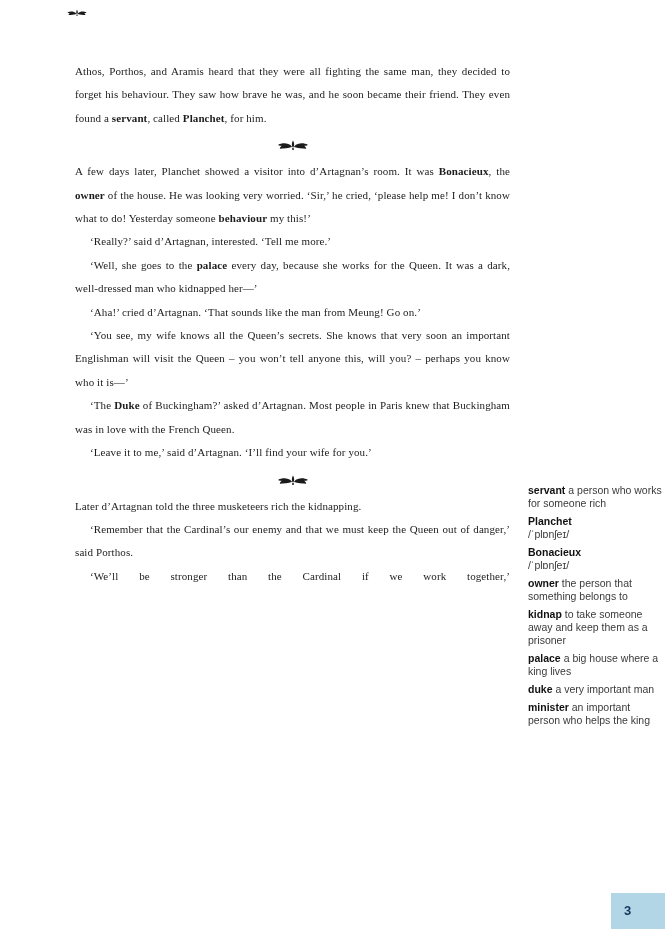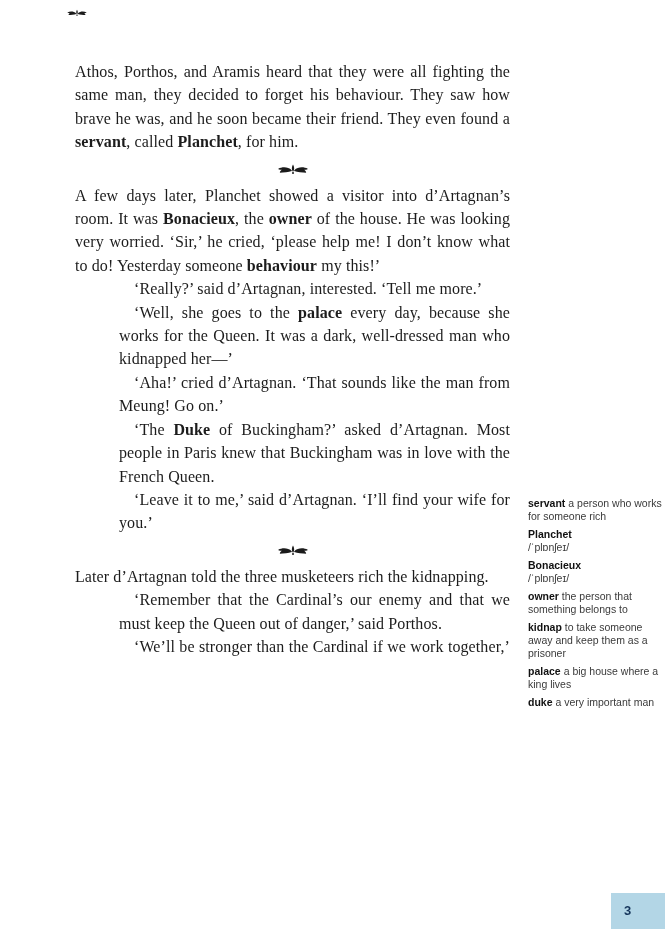--- a/index.html
+++ b/index.html
@@ -17,35 +17,35 @@
     width: 26px; height: 14px;
   }
   .ornament-top svg, .separator svg { width: 100%; height: 100%; display: block; }
   .story {
     position: absolute;
     left: 75px; top: 60px;
     width: 435px;
   }
   .para {
     margin: 0;
-    font-size: 16px;
+    font-size: 11px;
     line-height: 23.4px;
     text-align: justify;
     letter-spacing: 0.1px;
   }
   .para b { font-weight: bold; }
-  .para.indent { text-indent: 15px; margin-left: 44px; }
+  .para.indent { text-indent: 15px; }
   .para.force-justify { text-align-last: justify; }
   .separator {
     width: 40px; height: 17px;
     margin: 7px auto 6px auto;
   }
   .glossary {
     position: absolute;
-    left: 528px; top: 497px;
+    left: 528px; top: 484px;
     width: 135px;
     font-family: "Liberation Sans", "DejaVu Sans", sans-serif;
     font-size: 10.5px;
     line-height: 13px;
     color: #3a3a3a;
   }
   .gentry { margin: 0 0 5px 0; }
   .gentry b { color: #111111; font-weight: bold; }
   .page-number-box {
     position: absolute;
@@ -85,20 +85,21 @@
       <path d="M30 10 C24 5 16 4 8 8 C10 9 12 9.5 14 9.5 C12 11 11 12.5 11 14 C17 14 25 13 30 11.5 Z"></path>
       <path d="M34 10 C40 5 48 4 56 8 C54 9 52 9.5 50 9.5 C52 11 53 12.5 53 14 C47 14 39 13 34 11.5 Z"></path>
       <circle cx="32" cy="14.5" r="1.6"></circle>
     </g>
   </svg>
 </div>
     <p class="para"><span>A few days later, Planchet showed a visitor into d’Artagnan’s room. It was </span><b>Bonacieux</b><span>, the </span><b>owner</b><span> of the house. He was looking very worried. ‘Sir,’ he cried, ‘please help me! I don’t know what to do! Yesterday someone </span><b>behaviour</b><span> my this!’</span></p>
     <p class="para indent"><span>‘Really?’ said d’Artagnan, interested. ‘Tell me more.’</span></p>
     <p class="para indent"><span>‘Well, she goes to the </span><b>palace</b><span> every day, because she works for the Queen. It was a dark, well-dressed man who kidnapped her—’</span></p>
     <p class="para indent"><span>‘Aha!’ cried d’Artagnan. ‘That sounds like the man from Meung! Go on.’</span></p>
+    <p class="para indent"><span>‘You see, my wife knows all the Queen’s secrets. She knows that very soon an important Englishman will visit the Queen – you won’t tell anyone this, will you? – perhaps you know who it is—’</span></p>
     <p class="para indent"><span>‘The </span><b>Duke</b><span> of Buckingham?’ asked d’Artagnan. Most people in Paris knew that Buckingham was in love with the French Queen.</span></p>
     <p class="para indent"><span>‘Leave it to me,’ said d’Artagnan. ‘I’ll find your wife for you.’</span></p>
     <div class="separator">
   <svg viewBox="0 0 64 18" xmlns="http://www.w3.org/2000/svg">
     <g fill="#1b1b1b">
       <path d="M32 1 C29.5 5 29.5 9 32 13 C34.5 9 34.5 5 32 1 Z"></path>
       <path d="M30 10 C24 5 16 4 8 8 C10 9 12 9.5 14 9.5 C12 11 11 12.5 11 14 C17 14 25 13 30 11.5 Z"></path>
       <path d="M34 10 C40 5 48 4 56 8 C54 9 52 9.5 50 9.5 C52 11 53 12.5 53 14 C47 14 39 13 34 11.5 Z"></path>
       <circle cx="32" cy="14.5" r="1.6"></circle>
     </g>
@@ -110,17 +111,18 @@
   </div>
 
 <div class="glossary">
     <div class="gentry"><b>servant</b> <span>a person who works for someone rich</span></div>
     <div class="gentry"><b>Planchet</b><br><span>/ˈplɒnʃeɪ/</span></div>
     <div class="gentry"><b>Bonacieux</b><br><span>/ˈplɒnʃeɪ/</span></div>
     <div class="gentry"><b>owner</b> <span>the person that something belongs to</span></div>
     <div class="gentry"><b>kidnap</b> <span>to take someone away and keep them as a prisoner</span></div>
     <div class="gentry"><b>palace</b> <span>a big house where a king lives</span></div>
     <div class="gentry"><b>duke</b> <span>a very important man</span></div>
+    <div class="gentry"><b>minister</b> <span>an important person who helps the king</span></div>
   </div>
 
 <div class="page-number-box" style="background: rgb(179, 214, 230);">
   <div class="page-number" style="color: rgb(22, 54, 92);">3</div>
 </div>
 
 </body></html>

